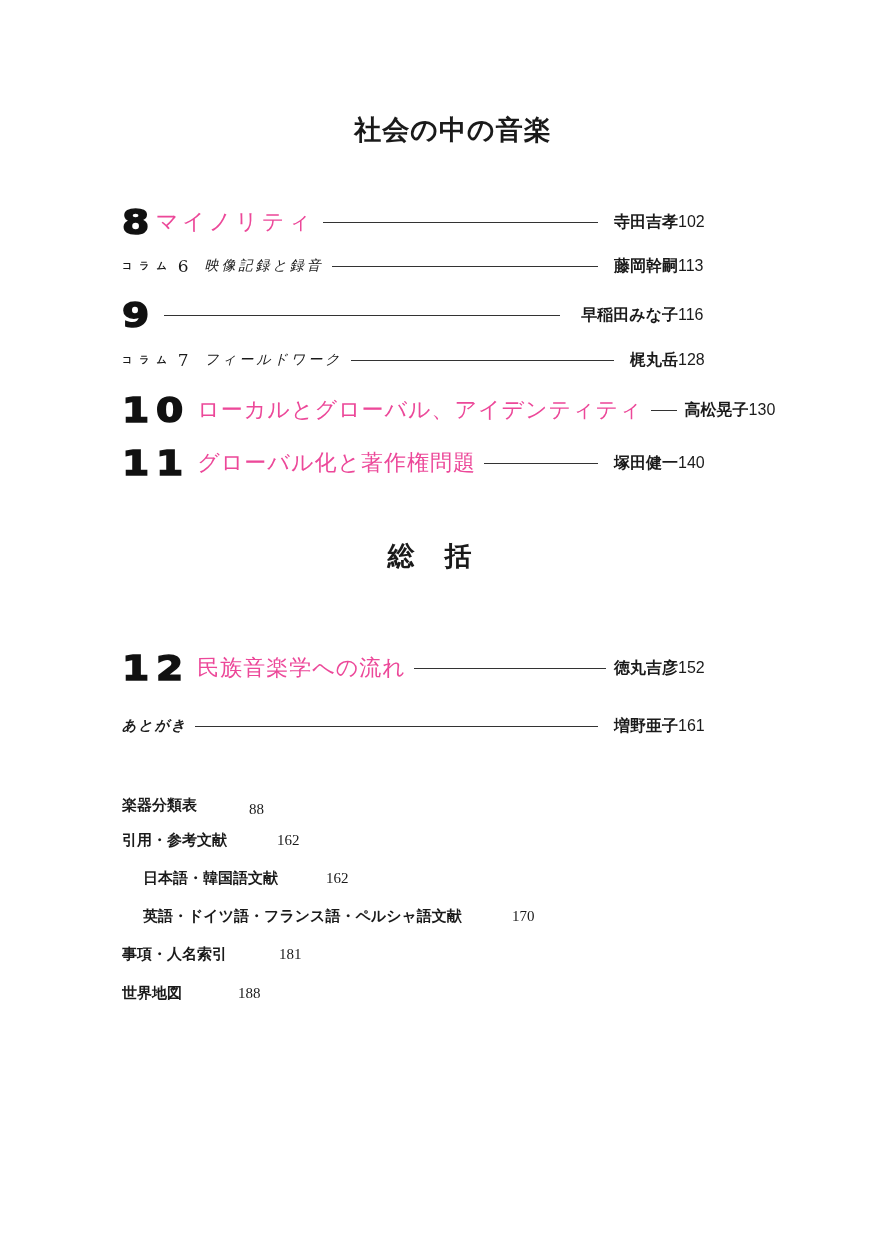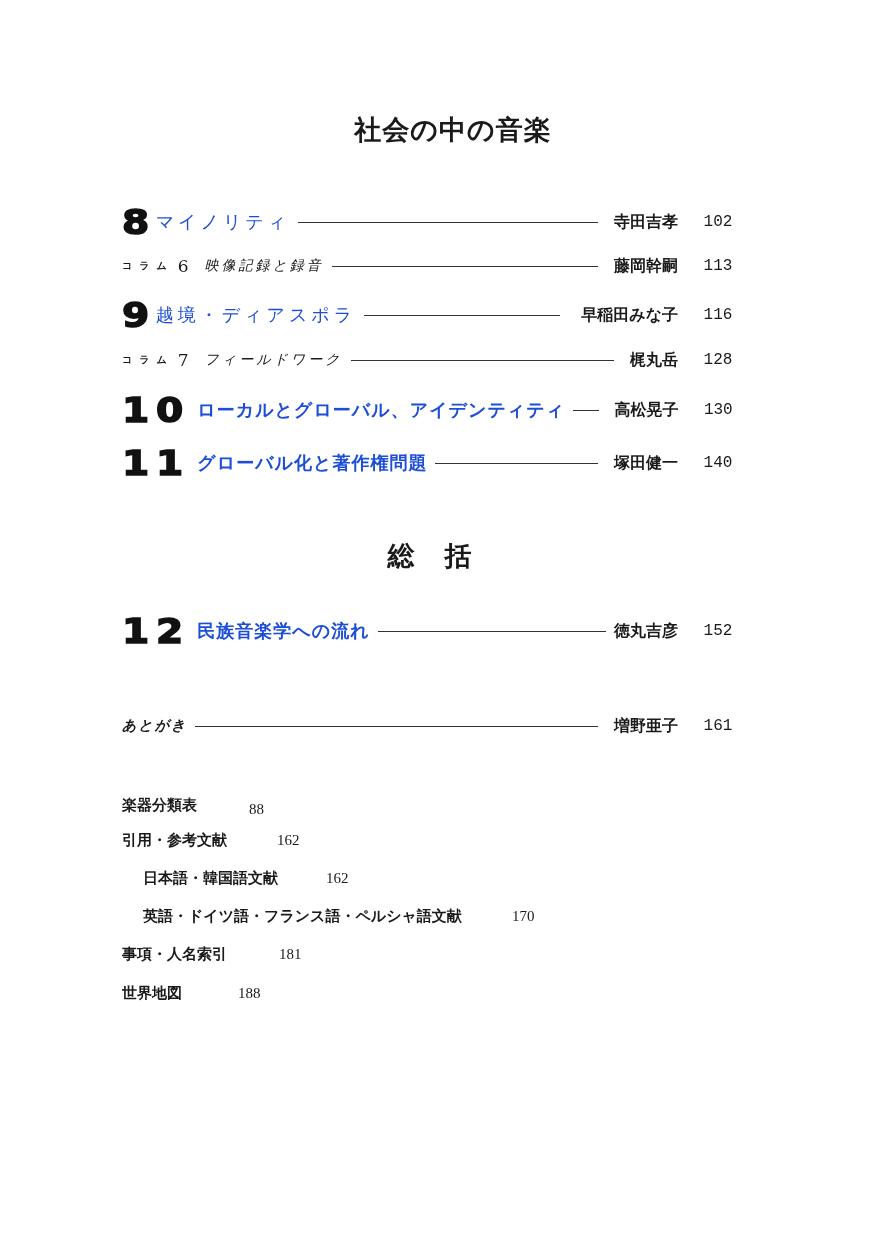--- a/index.html
+++ b/index.html
@@ -42,26 +42,26 @@
       line-height: 1;
       color: #111;
       margin-right: 10px;
       -webkit-text-stroke: 1.5px #111;
       transform: scaleX(1.15);
       transform-origin: left center;
       display: inline-block;
     }
     .ch-num.wide { letter-spacing: 6px; margin-right: 16px; }
     .ch-title {
-      font-size: 18px;
+      font-size: 22px;
       letter-spacing: 4px;
       white-space: nowrap;
-      color: #1d4ed8;
-    }
-    .ch-title.tight { letter-spacing: 1px; font-weight: bold; }
+      color: #ec4899;
+    }
+    .ch-title.tight { letter-spacing: 1px; }
     .col-label {
       font-size: 10px;
       letter-spacing: 7px;
       font-weight: bold;
       margin-right: 4px;
       white-space: nowrap;
     }
     .col-num {
       font-size: 17px;
       margin-right: 16px;
@@ -79,24 +79,24 @@
       margin: 0 8px;
     }
     .author {
       font-weight: bold;
       font-size: 16px;
       white-space: nowrap;
       width: 72px;
       text-align: right;
     }
     .page {
-      font-family: Liberation Mono, monospace;
+      font-family: Liberation Sans, sans-serif;
       font-size: 16px;
       width: 80px;
-      text-align: center;
+      text-align: left;
     }
     .appendix-row {
       position: absolute;
       left: 122px;
       display: flex;
       align-items: center;
       font-weight: bold;
       font-size: 15px;
     }
     .appendix-row.indent { left: 143px; }
@@ -124,21 +124,20 @@
   <span class="col-label">コラム</span>
   <span class="col-num">6</span>
   <span class="col-title">映像記録と録音</span>
   <span class="leader"></span>
   <span class="author">藤岡幹嗣</span>
   <span class="page">113</span>
 </div>
 
 <div class="toc-row" style="top:295px;">
   <span class="ch-num">9</span>
-  <span class="ch-title">越境・ディアスポラ</span>
   <span class="leader"></span>
   <span class="author" style="width:110px;">早稲田みな子</span>
   <span class="page">116</span>
 </div>
 
 <div class="toc-row" style="top:340px;">
   <span class="col-label">コラム</span>
   <span class="col-num">7</span>
   <span class="col-title">フィールドワーク</span>
   <span class="leader"></span>
@@ -157,21 +156,21 @@
 <div class="toc-row" style="top:443px;">
   <span class="ch-num wide">11</span>
   <span class="ch-title tight">グローバル化と著作権問題</span>
   <span class="leader"></span>
   <span class="author">塚田健一</span>
   <span class="page">140</span>
 </div>
 
 <h1 class="section-title spaced" style="top:538px; margin:0;">総括</h1>
 
-<div class="toc-row" style="top:611px;">
+<div class="toc-row" style="top:648px;">
   <span class="ch-num wide">12</span>
   <span class="ch-title tight">民族音楽学への流れ</span>
   <span class="leader" style="margin-right:0;"></span>
   <span class="author">徳丸吉彦</span>
   <span class="page">152</span>
 </div>
 
 <div class="toc-row" style="top:706px;">
   <span class="col-title" style="font-weight:bold; letter-spacing:2px;">あとがき</span>
   <span class="leader"></span>

